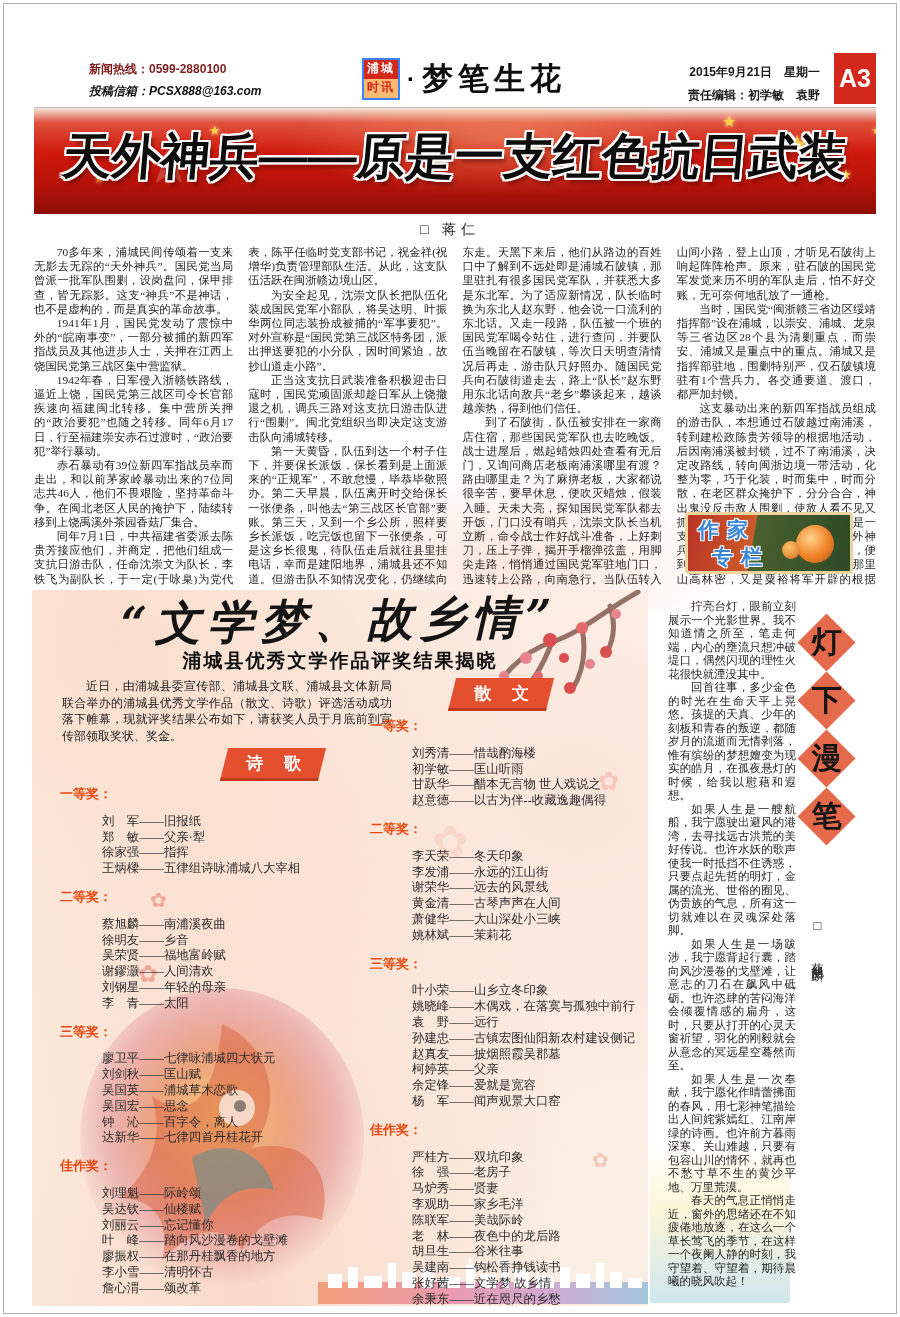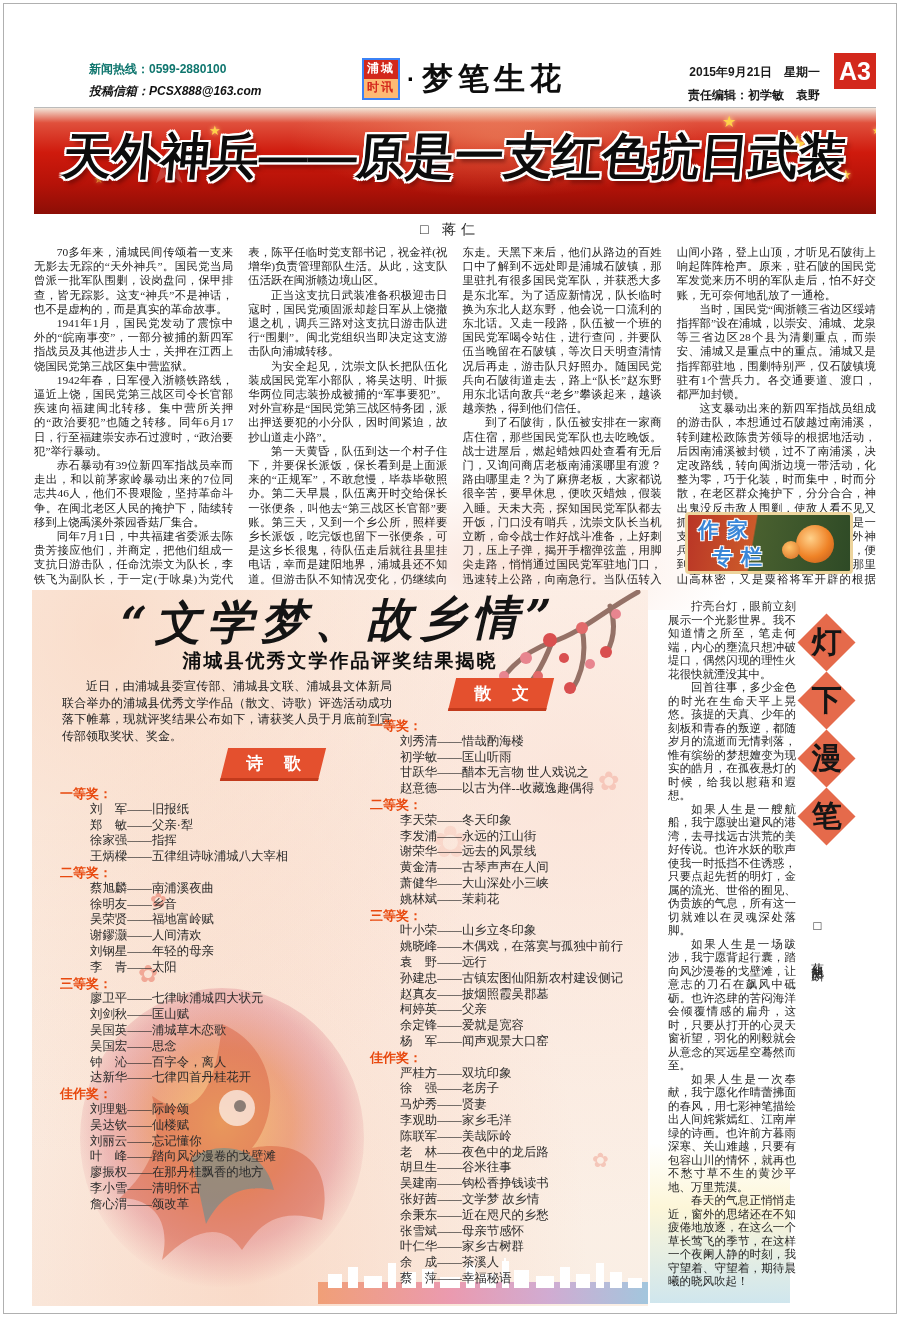--- a/index.html
+++ b/index.html
@@ -3,31 +3,31 @@
 <meta charset="utf-8">
 <style>
   html,body{margin:0;padding:0;background:#ededed;}
   .page{position:relative;width:900px;height:1317px;background:#fff;overflow:hidden;
         font-family:"Liberation Sans","DejaVu Sans",sans-serif;color:#1c1c1c;}
   .frame{position:absolute;inset:3px;border:1px solid #b0b0b0;pointer-events:none;z-index:9;}
 
   
   .hdr{position:absolute;left:34px;top:50px;width:842px;height:57px;border-bottom:1px solid #bbb;}
   .hdr-left{position:absolute;left:55px;top:9px;font-size:12px;font-weight:bold;line-height:1.8;}
-  .hotline{color:#0f766e;}
+  .hotline{color:#7f1d1d;}
   .mailbox{color:#111;font-style:italic;}
   .hdr-center{position:absolute;left:328px;top:8px;display:flex;align-items:center;gap:7px;}
   .logo-box{width:34px;height:38px;border:2px solid #3b82f6;display:flex;flex-direction:column;}
   .logo-top,.logo-bottom{flex:1;font-size:12px;font-weight:bold;text-align:center;line-height:17px;letter-spacing:2px;}
   .logo-top{background:#d3281c;color:#fff;}
   .logo-bottom{color:#d3281c;background:#fdba74;}
   .hdr-dot{font-size:24px;font-weight:900;color:#000;}
   .masthead-title{font-size:31px;font-weight:900;color:#0d0d0d;letter-spacing:5px;}
   .hdr-right{position:absolute;right:56px;top:11px;text-align:right;font-size:12px;font-weight:bold;line-height:1.9;color:#1a1a1a;}
-  .page-no{position:absolute;right:0;top:3px;width:42px;height:36px;background:#d3281c;color:#fff;
+  .page-no{position:absolute;right:0;top:3px;width:42px;height:51px;background:#d3281c;color:#fff;
            font-size:25px;font-weight:900;display:flex;align-items:center;justify-content:center;}
 
   
   .banner{position:absolute;left:34px;top:108px;width:842px;height:106px;overflow:hidden;
     background:linear-gradient(180deg,#f2e6da 0%,#e0503c 14%,#cf1a0d 42%,#b51208 72%,#8c0e06 100%);}
   .banner-glow{position:absolute;left:30%;top:-30px;width:420px;height:120px;border-radius:50%;
     background:radial-gradient(ellipse,rgba(255,210,150,.35),transparent 70%);}
   .headline{position:absolute;left:0;right:0;top:16px;text-align:center;font-size:49px;font-weight:900;
     color:#0c0c0c;transform:skewX(-5deg);
     text-shadow:-2px -2px 0 #fff,2px -2px 0 #fff,-2px 2px 0 #fff,2px 2px 0 #fff,-2px 0 0 #fff,2px 0 0 #fff,
@@ -74,21 +74,21 @@
     text-indent:2em;text-align:justify;color:#222;}
   .aw-badge{position:absolute;width:98px;height:30px;background:#e4502e;border-bottom:3px solid #c23a1c;
     transform:skewX(-14deg);display:flex;align-items:center;justify-content:center;z-index:2;}
   .aw-badge span{transform:skewX(14deg);color:#fff;font-weight:900;font-size:17px;letter-spacing:8px;padding-left:8px;}
   .badge-poetry{left:192px;top:158px;}
   .badge-prose{left:420px;top:88px;}
   .aw-col{position:absolute;z-index:2;}
   .col-poetry{left:28px;top:196px;width:312px;}
   .col-prose{left:338px;top:128px;width:276px;}
   .grp-label{color:#e8490f;font-weight:bold;font-size:13px;line-height:15.8px;}
-  .grp ul{list-style:none;margin:0;padding:0;}
+  .grp ul{list-style:none;margin:12px;padding:0;}
   .grp li{font-size:12.4px;line-height:15.8px;padding-left:30px;white-space:nowrap;color:#2b2b2b;
     font-family:"Liberation Serif","DejaVu Serif",serif;}
   .blossom{position:absolute;color:rgba(233,118,98,.55);z-index:1;line-height:1;}
   .deco{position:absolute;z-index:1;}
 
   
   .essay{position:absolute;left:650px;top:578px;width:228px;height:731px;z-index:1;}
   .essay-text{position:absolute;left:18px;top:22px;width:128px;z-index:2;
     font-family:"Liberation Serif","DejaVu Serif",serif;font-size:11.5px;line-height:13.5px;
     text-align:justify;color:#1f1f1f;}
@@ -148,22 +148,22 @@
     <span>蒋仁</span>
   </div>
 
   <div class="art-wash"></div>
   <div class="article">
       <p class="apara">70多年来，浦城民间传颂着一支来无影去无踪的“天外神兵”。国民党当局曾派一批军队围剿，设岗盘问，保甲排查，皆无踪影。这支“神兵”不是神话，也不是虚构的，而是真实的革命故事。</p>
       <p class="apara">1941年1月，国民党发动了震惊中外的“皖南事变”，一部分被捕的新四军指战员及其他进步人士，关押在江西上饶国民党第三战区集中营监狱。</p>
       <p class="apara">1942年春，日军侵入浙赣铁路线，逼近上饶，国民党第三战区司令长官部疾速向福建闽北转移。集中营所关押的“政治要犯”也随之转移。同年6月17日，行至福建崇安赤石过渡时，“政治要犯”举行暴动。</p>
       <p class="apara">赤石暴动有39位新四军指战员幸而走出，和以前茅家岭暴动出来的7位同志共46人，他们不畏艰险，坚持革命斗争。在闽北老区人民的掩护下，陆续转移到上饶禹溪外茶园香菇厂集合。</p>
       <p class="apara">同年7月1日，中共福建省委派去陈贵芳接应他们，并商定，把他们组成一支抗日游击队，任命沈崇文为队长，李铁飞为副队长，于一定(于咏臬)为党代表，陈平任临时党支部书记，祝金祥(祝增华)负责管理部队生活。从此，这支队伍活跃在闽浙赣边境山区。</p>
+      <p class="apara">为安全起见，沈崇文队长把队伍化装成国民党军小部队，将吴达明、叶振华两位同志装扮成被捕的“军事要犯”。对外宣称是“国民党第三战区特务团，派出押送要犯的小分队，因时间紧迫，故抄山道走小路”。</p>
       <p class="apara">正当这支抗日武装准备积极迎击日寇时，国民党顽固派却趁日军从上饶撤退之机，调兵三路对这支抗日游击队进行“围剿”。闽北党组织当即决定这支游击队向浦城转移。</p>
-      <p class="apara">为安全起见，沈崇文队长把队伍化装成国民党军小部队，将吴达明、叶振华两位同志装扮成被捕的“军事要犯”。对外宣称是“国民党第三战区特务团，派出押送要犯的小分队，因时间紧迫，故抄山道走小路”。</p>
       <p class="apara">第一天黄昏，队伍到达一个村子住下，并要保长派饭，保长看到是上面派来的“正规军”，不敢怠慢，毕恭毕敬照办。第二天早晨，队伍离开时交给保长一张便条，叫他去“第三战区长官部”要账。第三天，又到一个乡公所，照样要乡长派饭，吃完饭也留下一张便条，可是这乡长很鬼，待队伍走后就往县里挂电话，幸而是建阳地界，浦城县还不知道。但游击队不知情况变化，仍继续向东走。天黑下来后，他们从路边的百姓口中了解到不远处即是浦城石陂镇，那里驻扎有很多国民党军队，并获悉大多是东北军。为了适应新情况，队长临时换为东北人赵东野，他会说一口流利的东北话。又走一段路，队伍被一个班的国民党军喝令站住，进行查问，并要队伍当晚留在石陂镇，等次日天明查清情况后再走，游击队只好照办。随国民党兵向石陂街道走去，路上“队长”赵东野用东北话向敌兵“老乡”攀谈起来，越谈越亲热，得到他们信任。</p>
       <p class="apara">到了石陂街，队伍被安排在一家商店住宿，那些国民党军队也去吃晚饭。战士进屋后，燃起蜡烛四处查看有无后门，又询问商店老板南浦溪哪里有渡？路由哪里走？为了麻痹老板，大家都说很辛苦，要早休息，便吹灭蜡烛，假装入睡。天未大亮，探知国民党军队都去开饭，门口没有哨兵，沈崇文队长当机立断，命令战士作好战斗准备，上好刺刀，压上子弹，揭开手榴弹弦盖，用脚尖走路，悄悄通过国民党军驻地门口，迅速转上公路，向南急行。当队伍转入山间小路，登上山顶，才听见石陂街上响起阵阵枪声。原来，驻石陂的国民党军发觉来历不明的军队走后，怕不好交账，无可奈何地乱放了一通枪。</p>
       <p class="apara">当时，国民党“闽浙赣三省边区绥靖指挥部”设在浦城，以崇安、浦城、龙泉等三省边区28个县为清剿重点，而崇安、浦城又是重点中的重点。浦城又是指挥部驻地，围剿特别严，仅石陂镇境驻有1个营兵力。各交通要道、渡口，都严加封锁。</p>
       <p class="apara">这支暴动出来的新四军指战员组成的游击队，本想通过石陂越过南浦溪，转到建松政陈贵芳领导的根据地活动，后因南浦溪被封锁，过不了南浦溪，决定改路线，转向闽浙边境一带活动，化整为零，巧于化装，时而集中，时而分散，在老区群众掩护下，分分合合，神出鬼没反击敌人围剿，使敌人看不见又抓不到，又搞不清到底有多少人？是一支什么队伍？被群众称为是“天外神兵”。经过一段时间活动，路程熟悉，便到与龙泉交界浦城的毛洋村会合，那里山高林密，又是粟裕将军开辟的根据地，群众基础好。在浦苏区群众支持下，他们最终摆脱国民党军队和地方反动武装的围剿。进入浙江，重返抗日战线。</p>
     </div>
 
   <div class="writer-badge">
     <div class="wb-text">
       <div>作家</div>
       <div style="padding-left:14px;">专栏</div>

